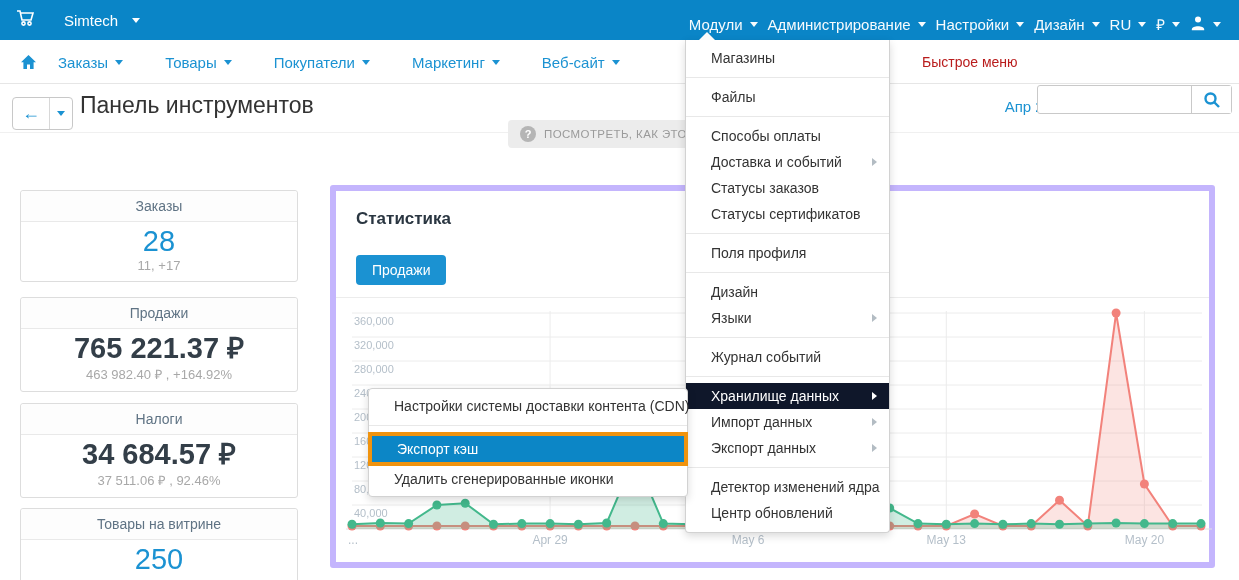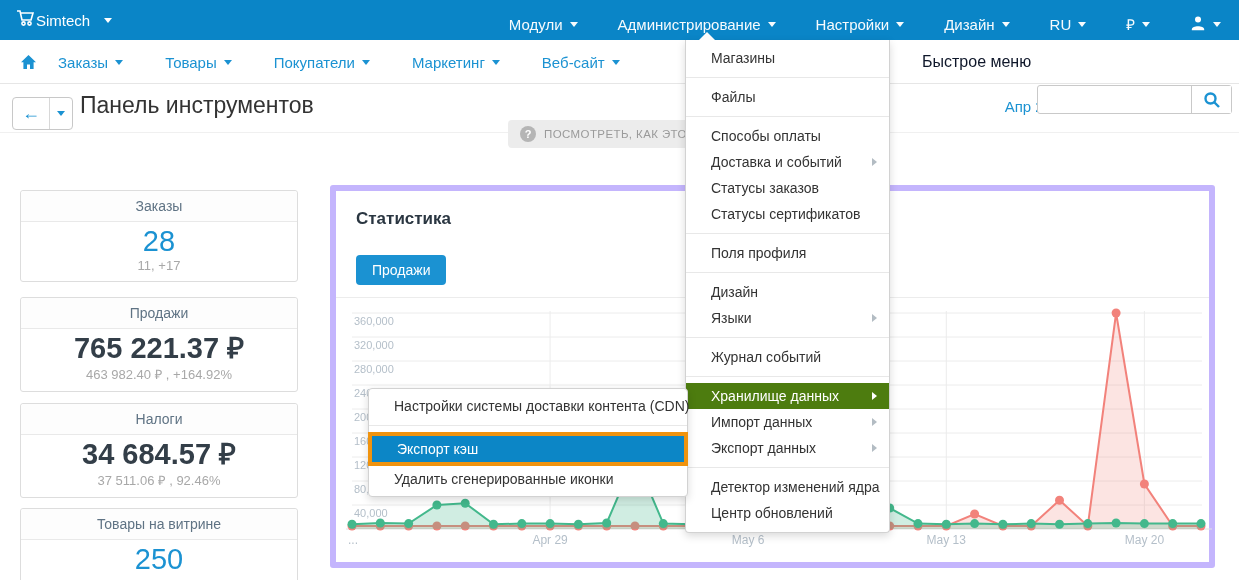--- a/index.html
+++ b/index.html
@@ -2,33 +2,33 @@
 <html><head>
 <meta charset="utf-8">
 <style>
   * { margin:0; padding:0; box-sizing:border-box; }
   html,body { width:1239px; height:580px; }
   body { font-family:"Liberation Sans", sans-serif; background:#fff; position:relative; overflow:hidden; }
   #app { position:absolute; inset:0; width:1239px; height:580px; }
 
   
   .topbar { position:absolute; top:0; left:0; right:0; height:40px; background:#0a85c7; z-index:10; }
-  .brand-wrap { position:absolute; left:16px; top:0; height:40px; display:flex; align-items:center; color:#fff; }
+  .brand-wrap { position:absolute; left:16px; top:0; height:40px; display:flex; align-items:center; gap:28px; color:#fff; }
   .brand { display:flex; align-items:center; gap:7px; font-size:15px; color:#fff; cursor:pointer; }
-  .topbar-right { position:absolute; right:18px; top:0; height:48px; display:flex; align-items:center; gap:40px; }
+  .topbar-right { position:absolute; right:18px; top:0; height:48px; display:flex; align-items:center; gap:10px; }
   .tb-item { color:rgba(255,255,255,.97); font-size:15px; display:flex; align-items:center; cursor:pointer; white-space:nowrap; }
   .caret { display:inline-block; width:0; height:0; border-left:4px solid transparent; border-right:4px solid transparent; border-top:5px solid currentColor; margin-left:7px; }
   .notch { position:absolute; left:699px; top:32px; width:0; height:0; border-left:8px solid transparent; border-right:8px solid transparent; border-bottom:8px solid #fbfbfb; z-index:22; }
 
   
   .nav { position:absolute; top:40px; left:0; right:0; height:44px; background:#fff; border-bottom:1px solid #e6e6e6; z-index:4; }
   .home { position:absolute; left:20px; top:14px; cursor:pointer; }
   .nav-items { position:absolute; left:58px; top:0; height:44px; display:flex; align-items:center; gap:42px; }
   .nav-item { color:#1b92d2; font-size:15px; display:flex; align-items:center; cursor:pointer; white-space:nowrap; }
-  .quick-menu { position:absolute; left:922px; top:0; height:44px; display:flex; align-items:center; color:#0f172a; font-size:16px; cursor:pointer; }
+  .quick-menu { position:absolute; left:922px; top:0; height:44px; display:flex; align-items:center; color:#b91c1c; font-size:14px; cursor:pointer; }
   .search-box { position:absolute; left:1037px; top:45px; width:195px; height:29px; border:1px solid #c9c9c9; border-radius:3px; background:#fff; display:flex; }
   .search-input { flex:1; border:none; outline:none; padding:0 8px; font-size:13px; font-family:"Liberation Sans", sans-serif; background:transparent; min-width:0; }
   .search-btn { width:40px; border-left:1px solid #c9c9c9; display:flex; align-items:center; justify-content:center; cursor:pointer; background:#fff; }
 
   
   .title-row { position:absolute; top:84px; left:0; right:0; height:49px; background:#fff; border-bottom:1px solid #f0f0f0; z-index:3; }
   .back-group { position:absolute; left:12px; top:13px; height:33px; display:flex; border:1px solid #c8c8c8; border-radius:4px; overflow:hidden; background:#fff; }
   .back-main { width:37px; display:flex; align-items:center; justify-content:center; color:#1b92d2; border-right:1px solid #d8d8d8; font-size:18px; font-weight:bold; cursor:pointer; }
   .back-caret { width:22px; display:flex; align-items:center; justify-content:center; color:#1b92d2; cursor:pointer; }
   .back-caret .caret { margin-left:0; border-left-width:4px; border-right-width:4px; border-top-width:5px; }
@@ -57,21 +57,21 @@
   .stats-sep { position:absolute; left:0; right:0; top:106px; border-top:1px solid #ececec; }
   .chart { position:absolute; left:10px; top:110px; width:866px; height:250px; }
   .chart svg { position:absolute; left:0; top:0; }
   .ytick { position:absolute; left:8px; color:#b4bfc9; font-size:11px; }
   .xtick { position:absolute; top:232px; color:#b4bfc9; font-size:12px; transform:translateX(-50%); }
   .xtick.first { transform:none; }
 
   
   .admin-menu { position:absolute; left:685px; top:40px; width:205px; background:#fff; border:1px solid #d2d2d2; border-top:none; border-radius:0 0 4px 4px; box-shadow:0 3px 8px rgba(0,0,0,.15); padding:5px 0 6px; z-index:20; }
   .menu-item { position:relative; line-height:26px; padding-left:25px; font-size:14px; color:#333; cursor:pointer; white-space:nowrap; }
-  .menu-item.active { background:#4d7c0f; color:#fff; }
+  .menu-item.active { background:#0f172a; color:#fff; }
   .menu-div { border-top:1px solid #e8e8e8; margin:6px 0; }
   .subarrow { position:absolute; right:12px; top:50%; margin-top:-4px; width:0; height:0; border-top:4px solid transparent; border-bottom:4px solid transparent; border-left:5px solid #b3bcc3; }
   .menu-item.active .subarrow { border-left-color:#fff; }
   .submenu { position:absolute; left:368px; top:388px; width:320px; background:#fff; border:1px solid #d2d2d2; border-radius:4px; box-shadow:0 3px 8px rgba(0,0,0,.15); padding:4px 0; z-index:21; }
   .submenu .menu-item.outlined { border:4px solid #f0930e; margin:0 -1px; background:#0c86c6; color:#fff; }
 </style>
 </head>
 <body>
 
 <div id="app">

